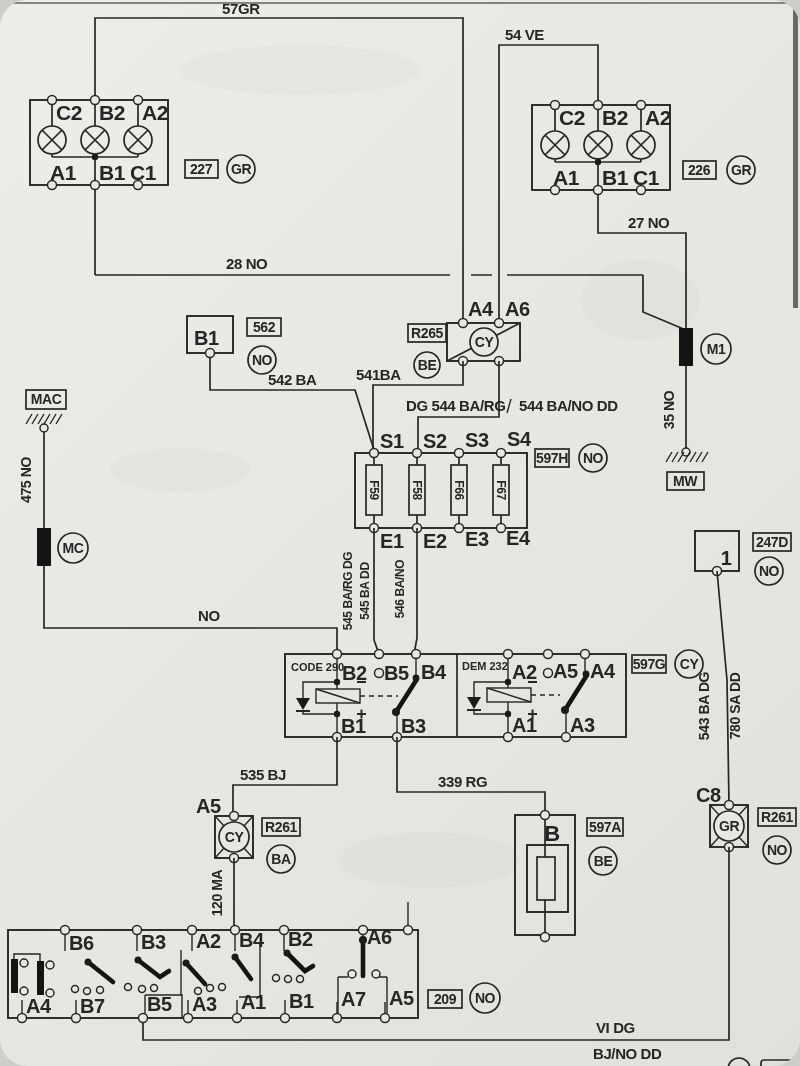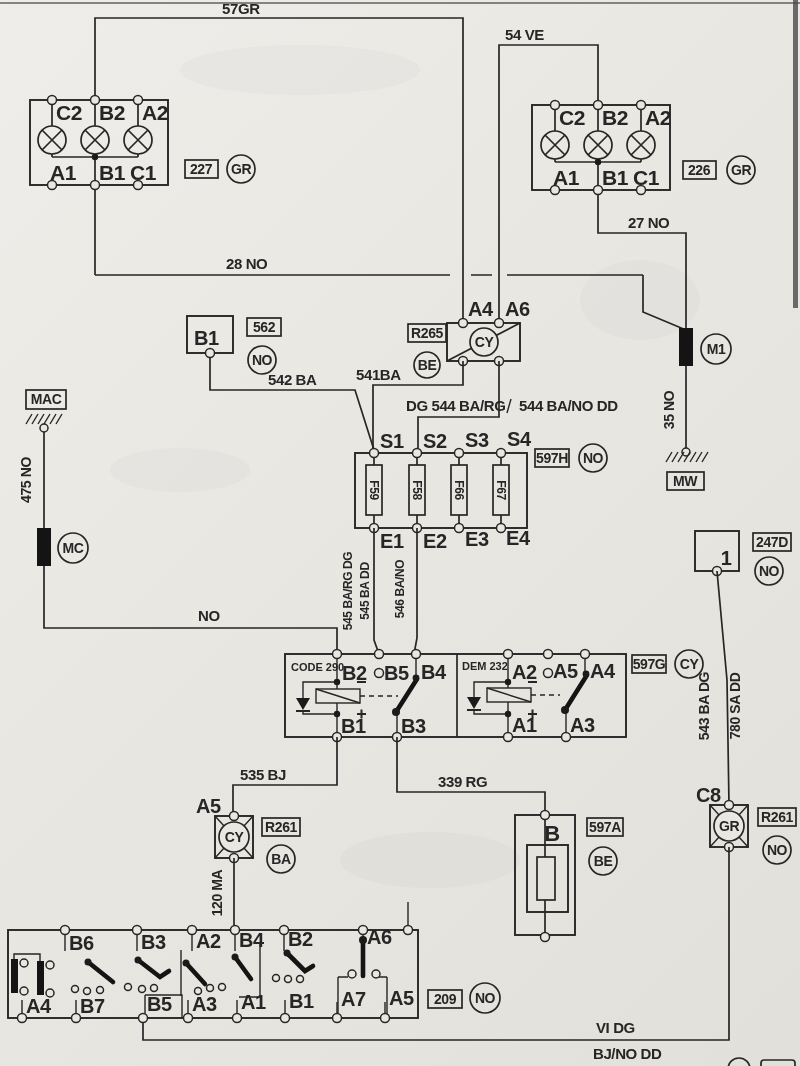--- a/index.html
+++ b/index.html
@@ -1,16 +1,16 @@
 <!DOCTYPE html>
 <html><head>
 <meta charset="utf-8">
 <style>
   html,body{margin:0;padding:0;background:#cfcdc9;}
-  #page{position:relative;width:800px;height:1066px;background:linear-gradient(135deg,#efede9 0%,#e9e7e2 45%,#e2e0da 100%);overflow:hidden;font-family:"Liberation Sans",sans-serif;}
+  #page{position:relative;width:800px;height:1066px;background:linear-gradient(135deg,#efede9 0%,#e9e7e2 45%,#e2e0da 100%);overflow:hidden;font-family:"Liberation Sans",sans-serif;border-radius:27px;}
   svg{position:absolute;left:0;top:0;}
   text{fill:#262626;font-family:"Liberation Sans",sans-serif;font-weight:700;letter-spacing:-0.4px;}
   .t{font-size:20px;}       
   .tl{font-size:21px;}      
   .wl{font-size:15px;}      
   .id{font-size:14px;}      
   .cd{font-size:14px;}      
   .tiny{font-size:11px;letter-spacing:0;}
   .fz{font-size:12px;}
   .big{font-size:22px;}

